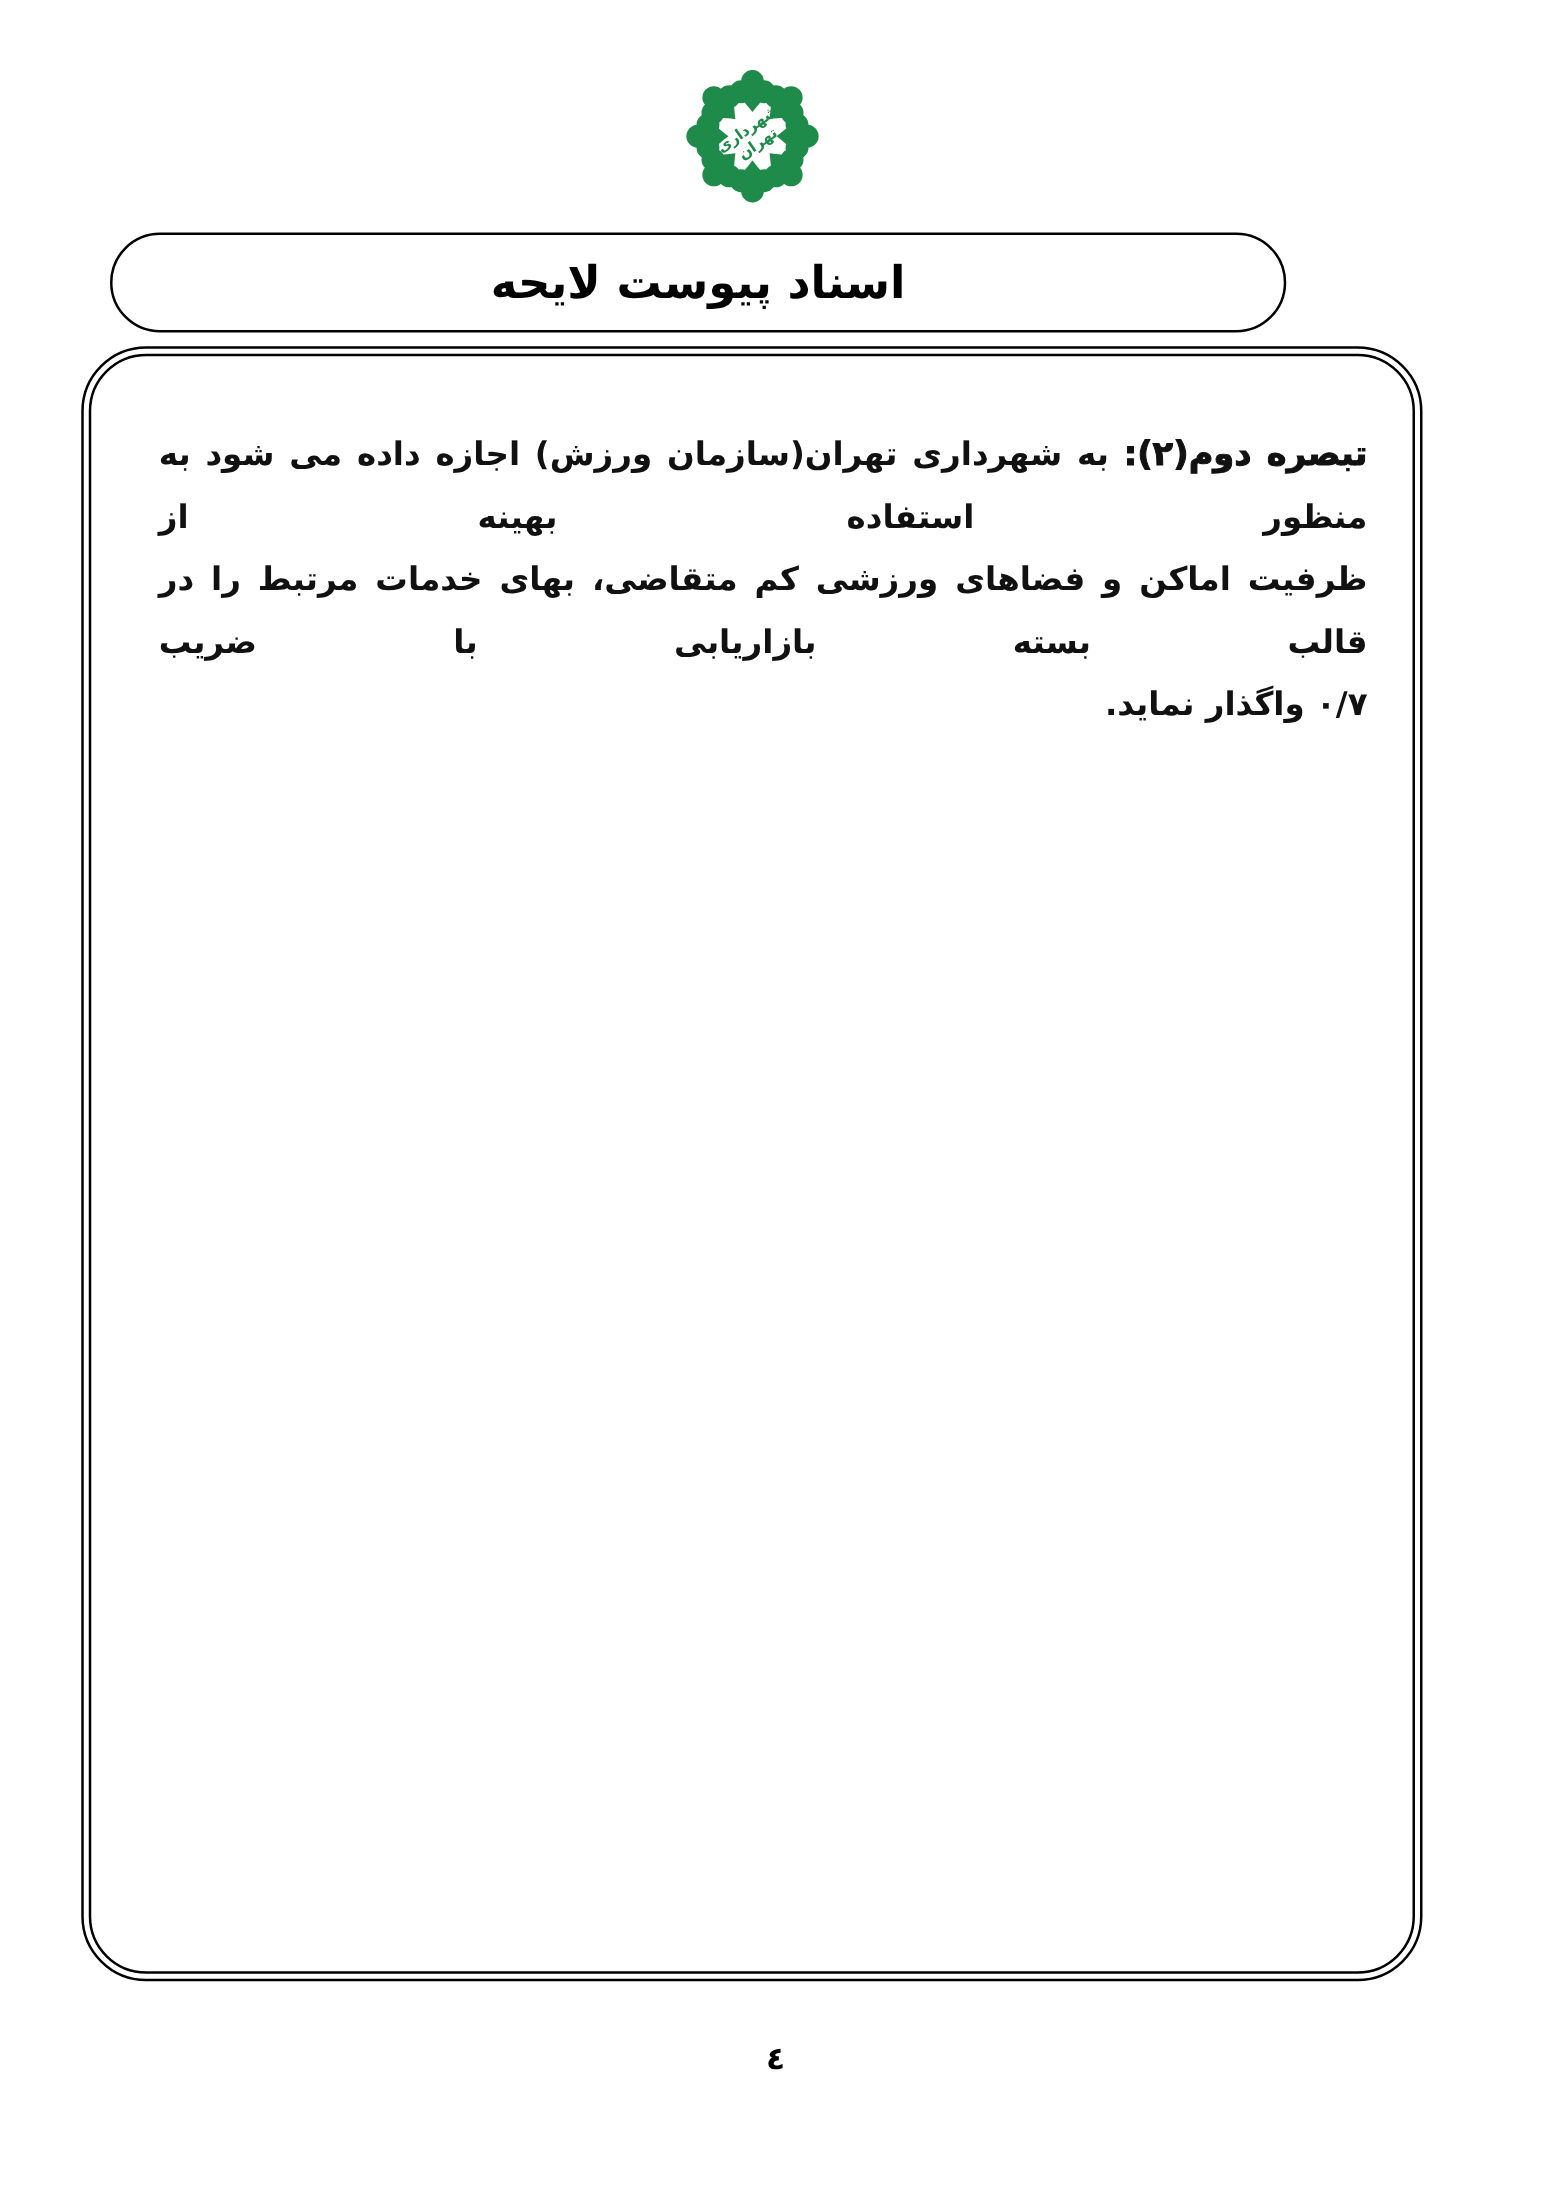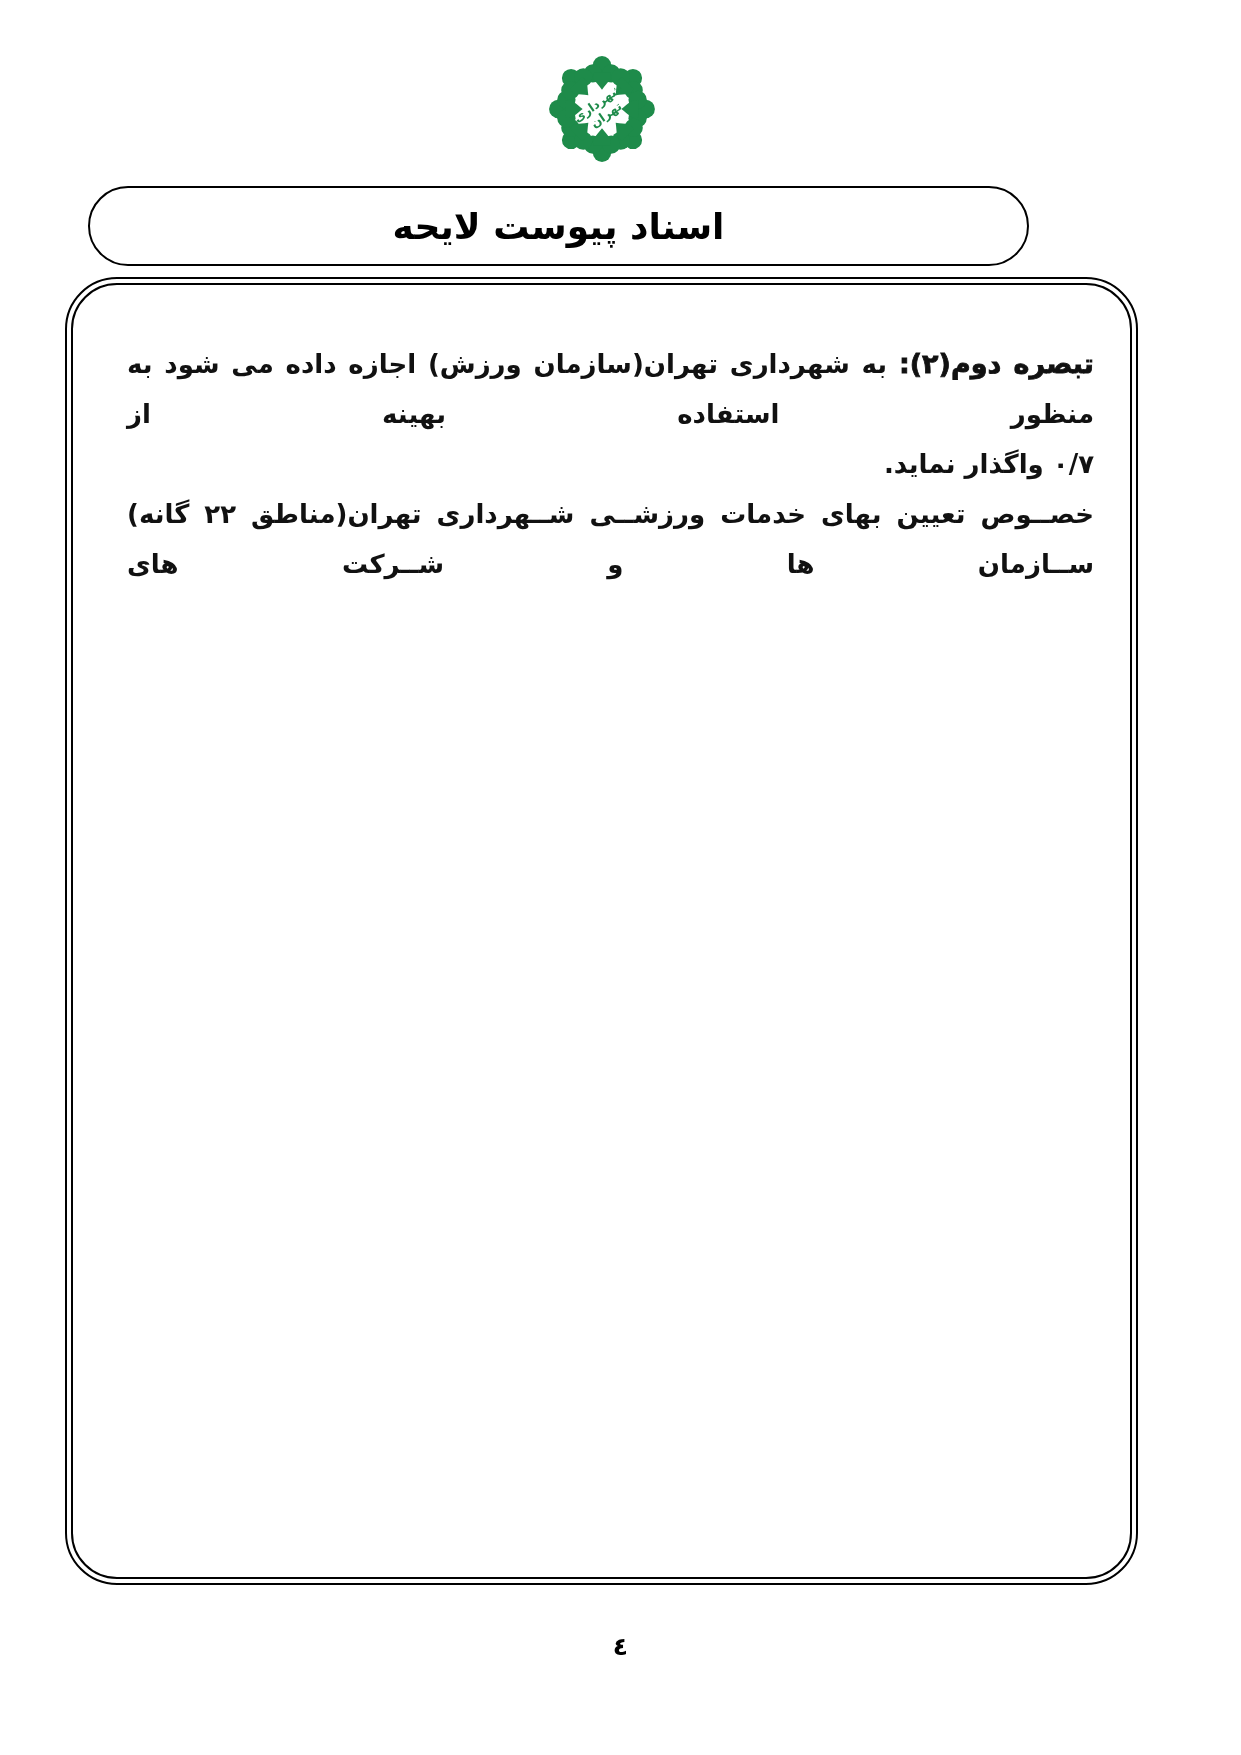--- a/index.html
+++ b/index.html
@@ -137,25 +137,25 @@
 
   <div class="doc-box-outer">
     <div class="doc-box-inner">
       <div class="doc-content">
 
         <div>
           <div class="doc-line line-full">
             <b class="para-label">تبصره دوم(۲):</b>
             <span>به شهرداری تهران(سازمان ورزش) اجازه داده می شود به منظور استفاده بهینه از</span>
           </div>
+          <div class="doc-line line-full">ظرفیت اماکن و فضاهای ورزشی کم متقاضی، بهای خدمات مرتبط را در قالب بسته بازاریابی با ضریب</div>
           <div class="doc-line line-last">۰/۷ واگذار نماید.</div>
         </div>
 
         <div>
-          <div class="doc-line line-full">خصــوص تعیین بهای خدمات ورزشــی شــهرداری تهران(مناطق ۲۲ گانه) ســازمان ها و شــرکت های</div>
         </div>
 
       </div>
     </div>
   </div>
 
   <div class="page-number">٤</div>
 
 </div>
 

